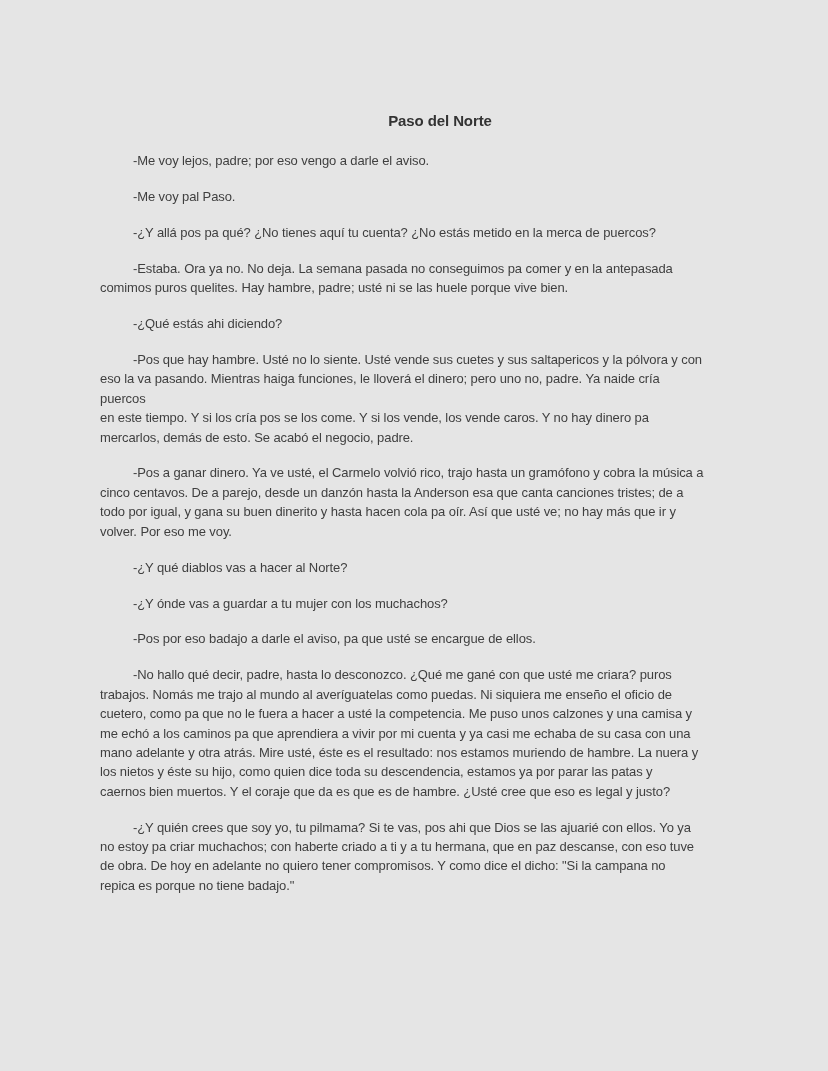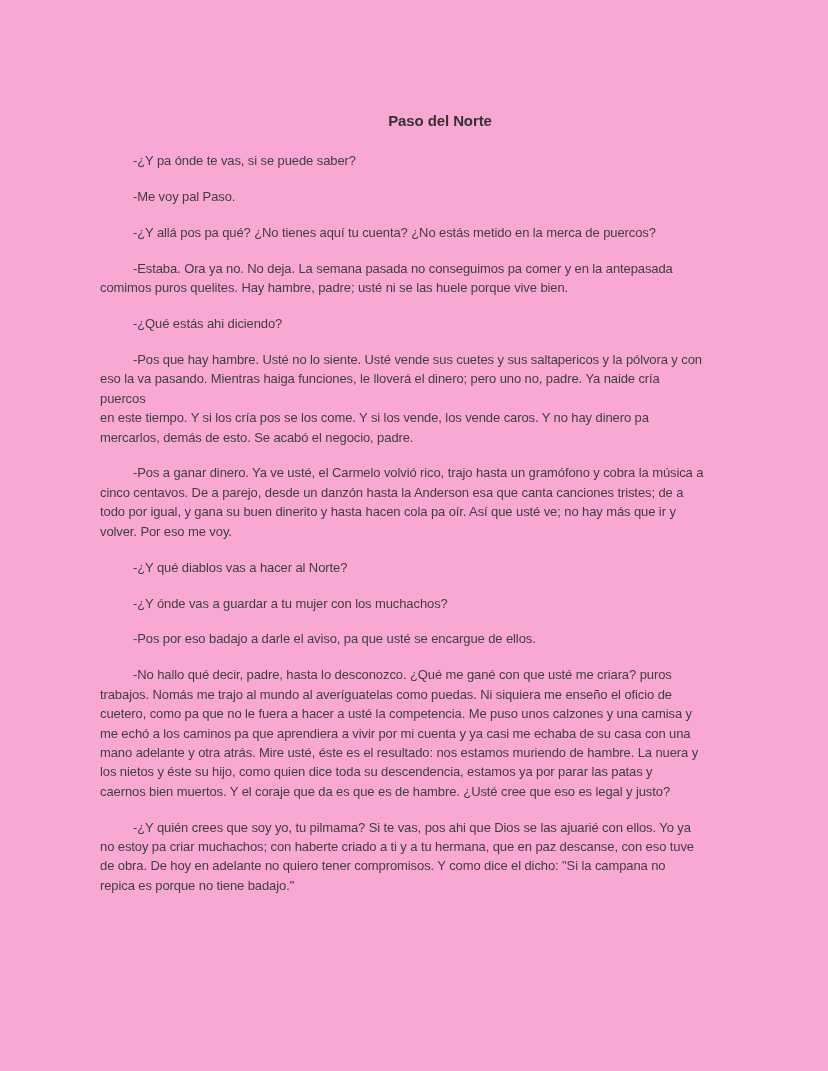--- a/index.html
+++ b/index.html
@@ -4,21 +4,21 @@
 <style>
   html, body {
     margin: 0;
     padding: 0;
     background: #ffffff;
   }
   .page {
     position: relative;
     width: 828px;
     height: 1071px;
-    background: #f9a8d4;
+    background: #e5e5e5;
     overflow: hidden;
     font-family: "Liberation Sans", sans-serif;
   }
   .story {
     position: absolute;
     left: 100px;
     top: 112px;
     width: 680px;
     color: #3f3f3f;
     font-size: 13px;
@@ -40,21 +40,21 @@
     white-space: pre-wrap;
   }
 </style>
 </head>
 <body>
 
 <div class="page">
   <div class="story">
     <h1 class="title">Paso del Norte</h1>
 
-      <p>-¿Y pa ónde te vas, si se puede saber?</p>
+  <p>-Me voy lejos, padre; por eso vengo a darle el aviso.</p>
       <p>-Me voy pal Paso.</p>
       <p>-¿Y allá pos pa qué? ¿No tienes aquí tu cuenta? ¿No estás metido en la merca de puercos?</p>
       <p>-Estaba. Ora ya no. No deja. La semana pasada no conseguimos pa comer y en la antepasada
 comimos puros quelites. Hay hambre, padre; usté ni se las huele porque vive bien.</p>
       <p>-¿Qué estás ahi diciendo?</p>
       <p>-Pos que hay hambre. Usté no lo siente. Usté vende sus cuetes y sus saltapericos y la pólvora y con
 eso la va pasando. Mientras haiga funciones, le lloverá el dinero; pero uno no, padre. Ya naide cría
 puercos
 en este tiempo. Y si los cría pos se los come. Y si los vende, los vende caros. Y no hay dinero pa
 mercarlos, demás de esto. Se acabó el negocio, padre.</p>

